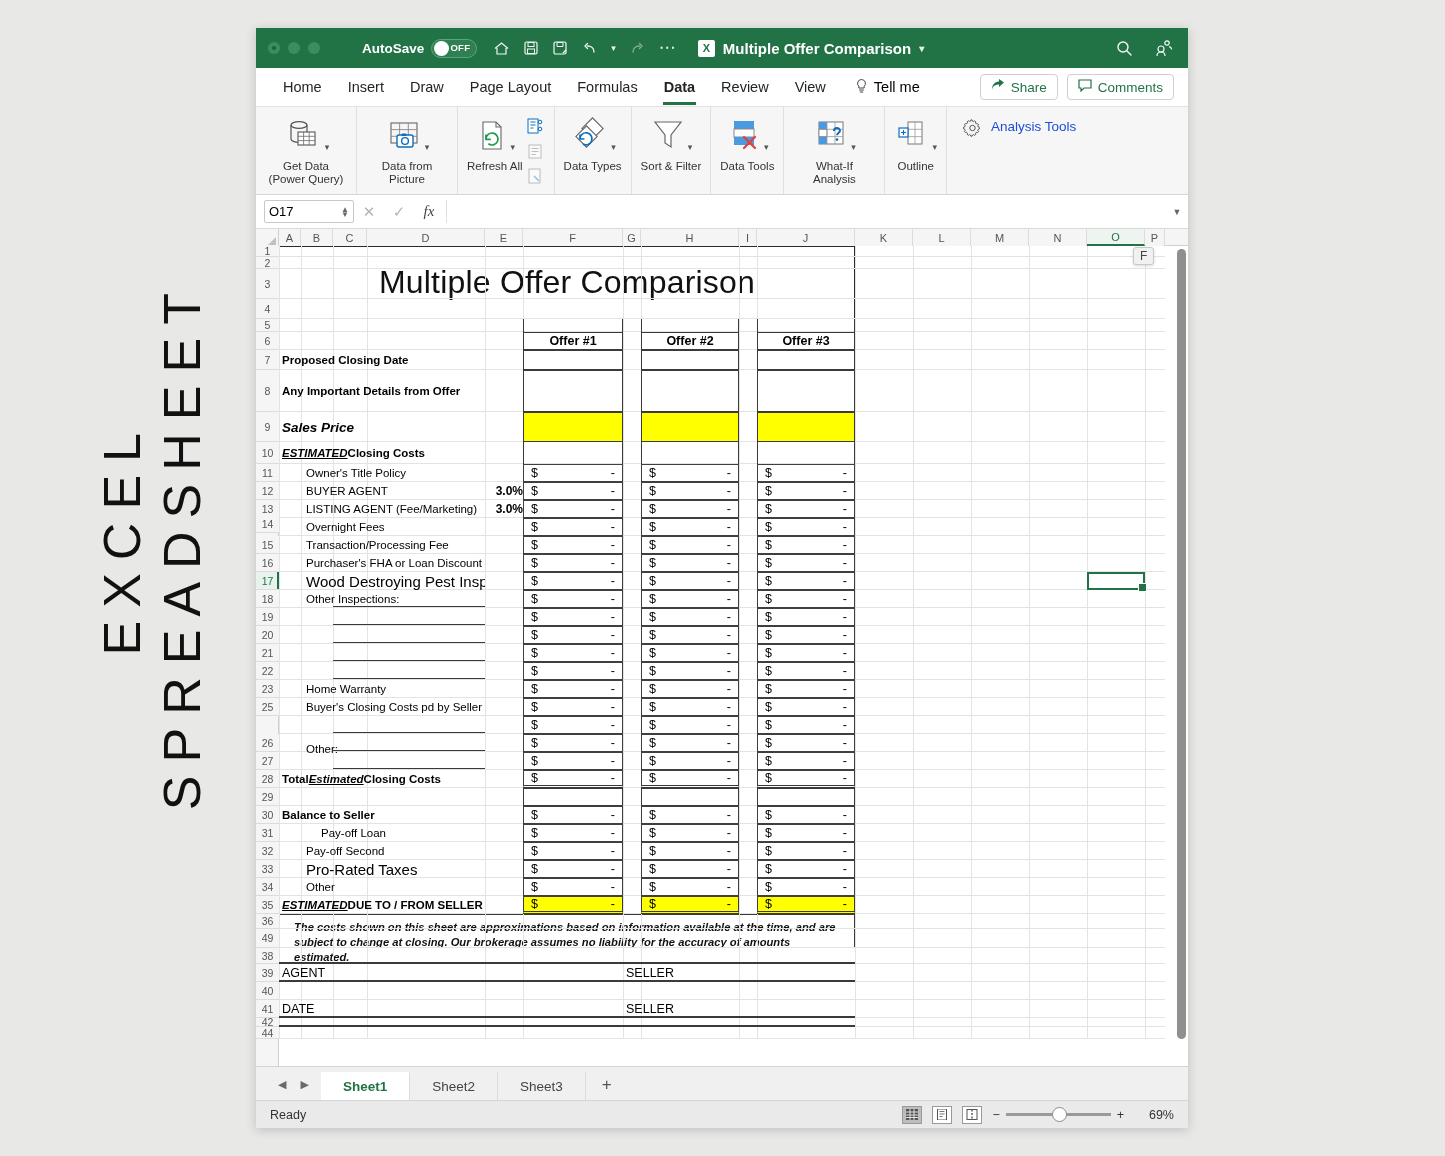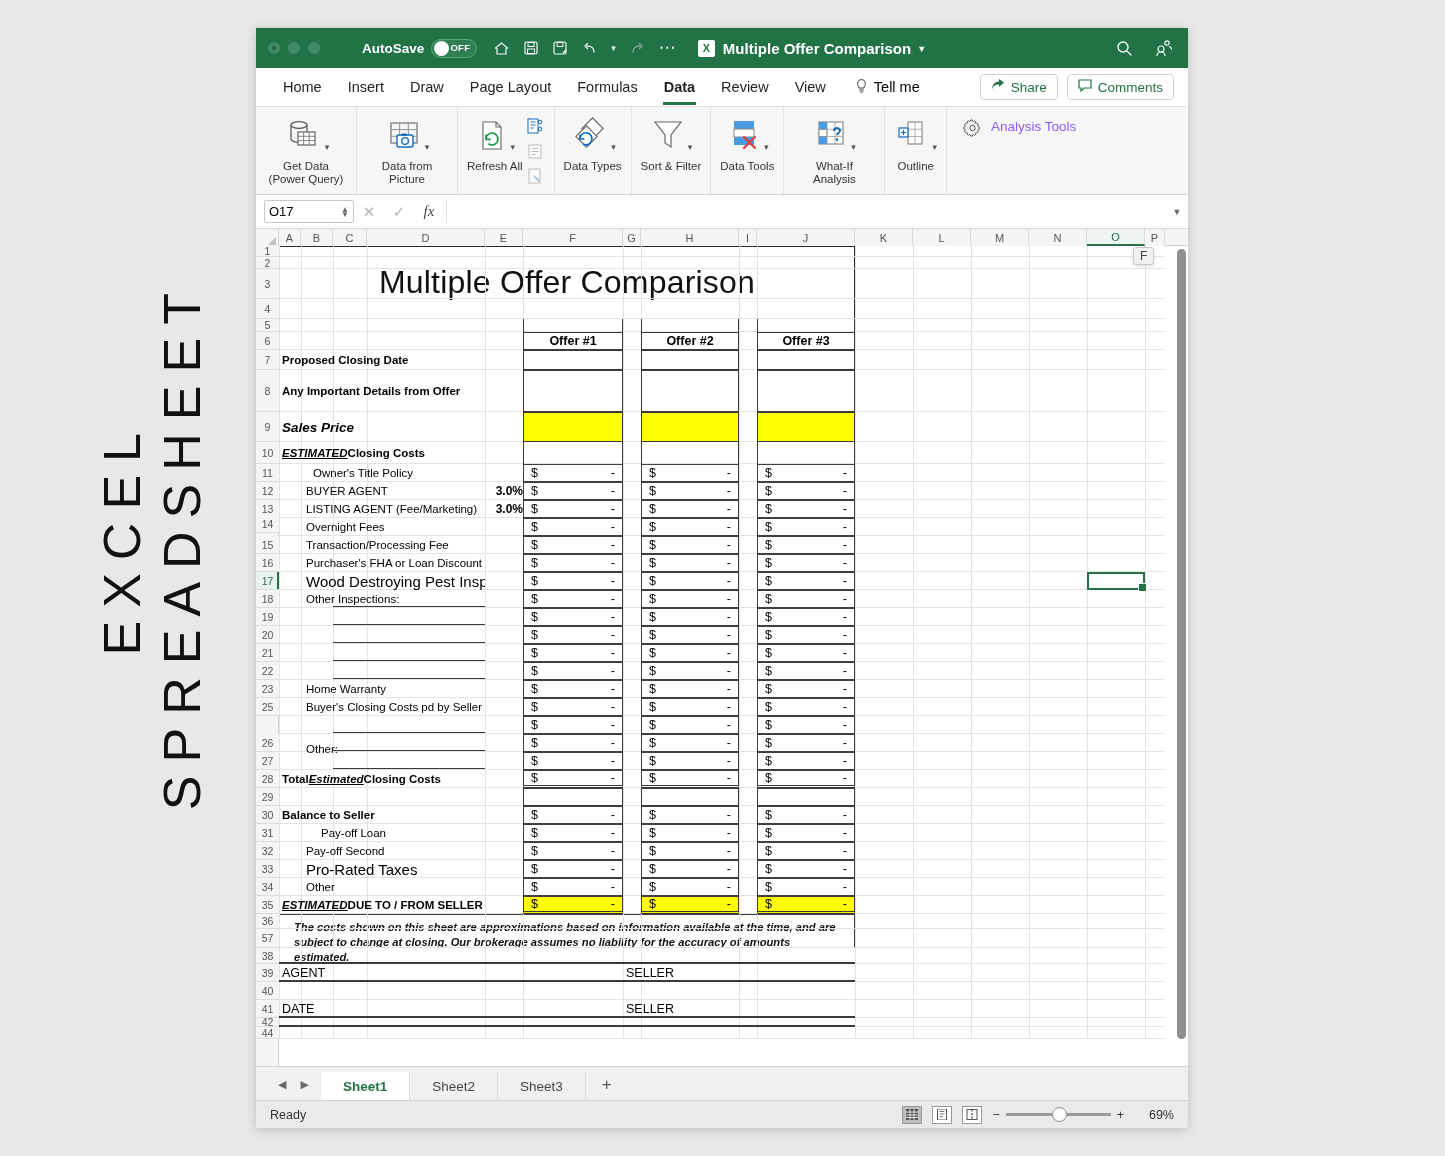--- a/index.html
+++ b/index.html
@@ -115,21 +115,21 @@
   .rgroup .gicon { height:44px; display:flex; align-items:center; gap:2px; }
   .rgroup .glabel {
     font-size:11.5px; color:#333; text-align:center; line-height:13px;
     margin-top:2px; max-width:82px;
   }
   .caret { font-size:9px; color:#555; align-self:flex-end; margin-bottom:6px; }
   #analysis-group {
     display:flex; align-items:flex-start; padding:12px 0 0 16px;
     gap:9px; border-right:none; flex:1;
   }
-  #analysis-label { font-size:13.5px; color:#8b5cf6; }
+  #analysis-label { font-size:13.5px; color:#1d4ed8; }
 
   
   #formula-bar {
     height:34px; flex:0 0 34px; background:#fff;
     display:flex; align-items:center; border-bottom:1px solid #d9d9d9;
     padding-left:8px;
   }
   #namebox {
     width:90px; height:23px; border:1px solid #c8c8c8; border-radius:2px;
     display:flex; align-items:center; padding:0 4px; font-size:13px;
@@ -596,21 +596,21 @@
         <div class="rowcell" style="top: 506px; height: 18px;">27</div>
         <div class="rowcell" style="top: 524px; height: 18px;">28</div>
         <div class="rowcell" style="top: 542px; height: 18px;">29</div>
         <div class="rowcell" style="top: 560px; height: 18px;">30</div>
         <div class="rowcell" style="top: 578px; height: 18px;">31</div>
         <div class="rowcell" style="top: 596px; height: 18px;">32</div>
         <div class="rowcell" style="top: 614px; height: 18px;">33</div>
         <div class="rowcell" style="top: 632px; height: 18px;">34</div>
         <div class="rowcell" style="top: 650px; height: 18px;">35</div>
         <div class="rowcell" style="top: 668px; height: 15px;">36</div>
-        <div class="rowcell" style="top: 683px; height: 19px;">57</div>
+        <div class="rowcell" style="top: 683px; height: 19px;">49</div>
         <div class="rowcell" style="top: 702px; height: 16px;">38</div>
         <div class="rowcell" style="top: 718px; height: 18px;">39</div>
         <div class="rowcell" style="top: 736px; height: 18px;">40</div>
         <div class="rowcell" style="top: 754px; height: 18px;">41</div>
         <div class="rowcell" style="top: 772px; height: 9px;">42</div>
         <div class="rowcell" style="top: 781px; height: 12px;">44</div>
       </div>
 
     <div id="cells">
 
@@ -697,21 +697,21 @@
         <div class="cell box yel" style="left: 478px; top: 166px; width: 98px; height: 30px;"></div>
         <div class="cell " style="left: 244px; top: 196px; width: 100px; height: 22px;"></div>
         <div class="cell " style="left: 362px; top: 196px; width: 98px; height: 22px;"></div>
         <div class="cell " style="left: 478px; top: 196px; width: 98px; height: 22px;"></div>
         <div style="position: absolute; background: rgb(58, 58, 58); left: 244px; top: 73px; width: 1px; height: 145px;"></div>
         <div style="position: absolute; background: rgb(58, 58, 58); left: 343px; top: 73px; width: 1px; height: 145px;"></div>
         <div style="position: absolute; background: rgb(58, 58, 58); left: 362px; top: 73px; width: 1px; height: 145px;"></div>
         <div style="position: absolute; background: rgb(58, 58, 58); left: 459px; top: 73px; width: 1px; height: 145px;"></div>
         <div style="position: absolute; background: rgb(58, 58, 58); left: 478px; top: 73px; width: 1px; height: 145px;"></div>
         <div style="position: absolute; background: rgb(58, 58, 58); left: 575px; top: 73px; width: 1px; height: 145px;"></div>
-        <div class="cell " style="left: 22px; top: 218px; width: 184px; height: 18px; padding-left: 12px; font-size: 11.5px;">Owner's Title Policy</div>
+        <div class="cell " style="left: 22px; top: 218px; width: 184px; height: 18px; padding-left: 5px; font-size: 11.5px;">Owner's Title Policy</div>
         <div class="dollar" style="left: 244px; top: 218px; width: 100px; height: 18px;">
           <span class="dsign">$</span>
           <span class="ddash">-</span>
         </div>
         <div class="dollar" style="left: 362px; top: 218px; width: 98px; height: 18px;">
           <span class="dsign">$</span>
           <span class="ddash">-</span>
         </div>
         <div class="dollar" style="left: 478px; top: 218px; width: 98px; height: 18px;">
           <span class="dsign">$</span>

